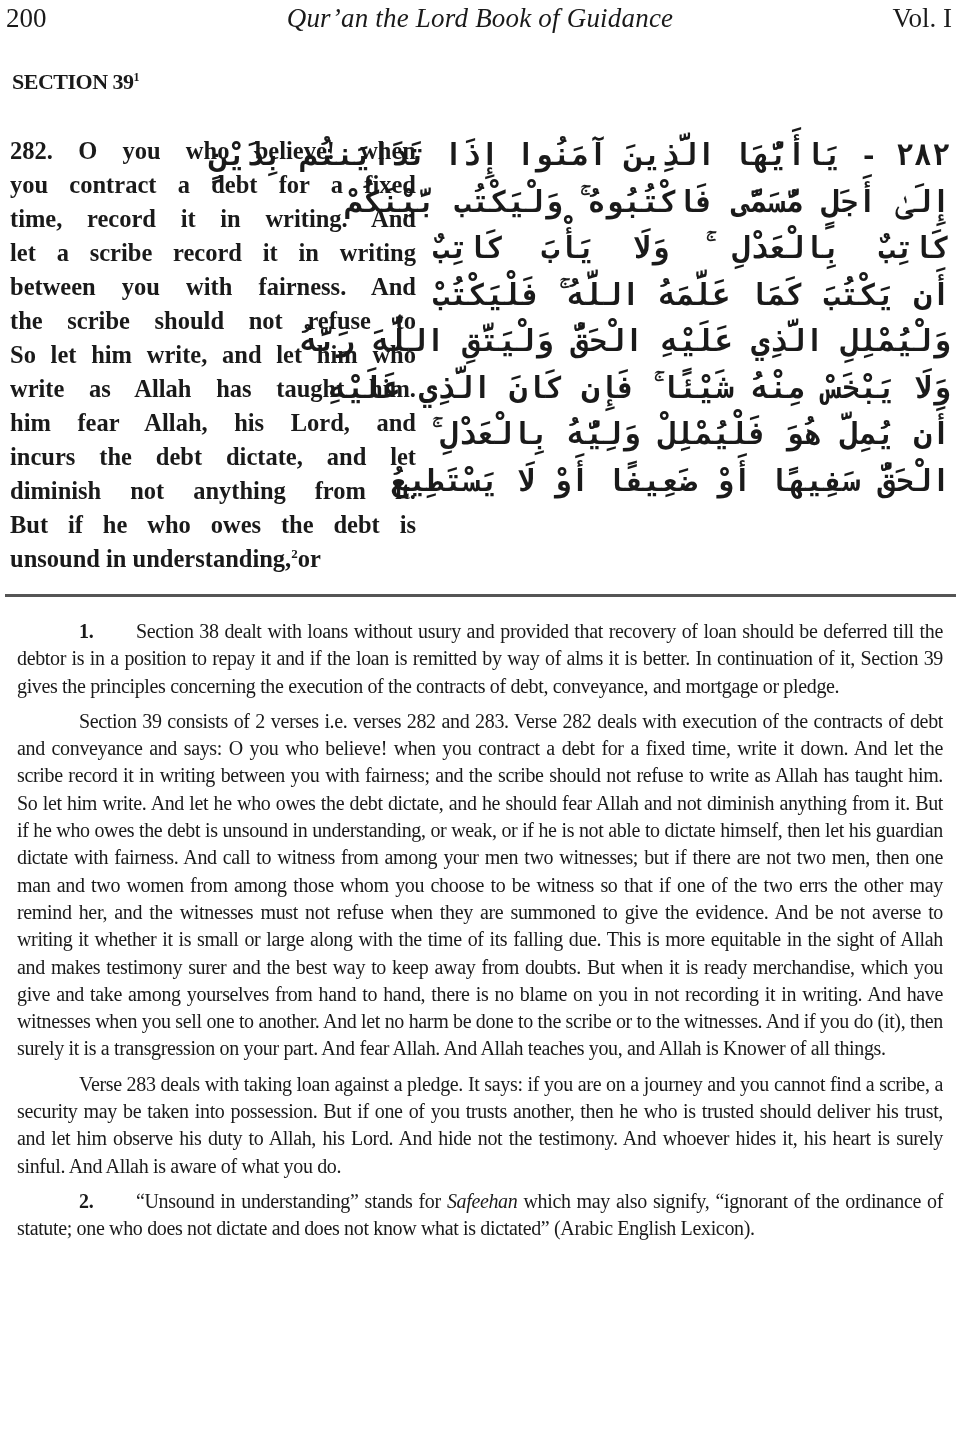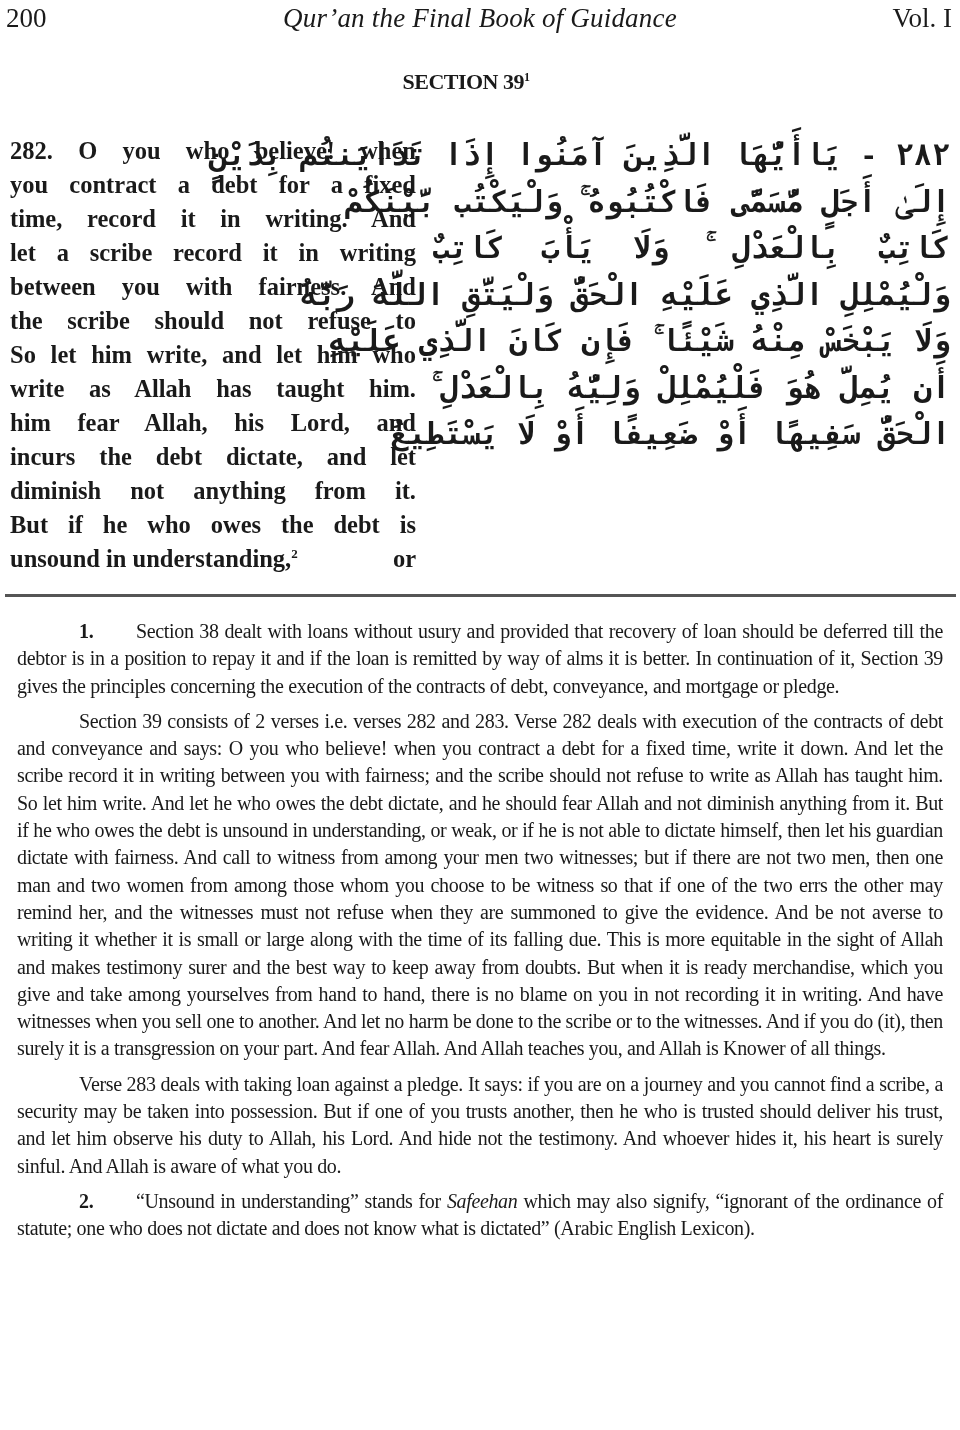--- a/index.html
+++ b/index.html
@@ -43,23 +43,22 @@
     .volume {
       position: absolute;
       right: 8px;
       top: 2px;
       font-size: 27px;
       line-height: 32px;
     }
     .section-heading {
       position: absolute;
       top: 68px;
-      left: 0;
+      left: 12px;
       width: 932px;
-      text-align: center;
       font-weight: bold;
       font-size: 22px;
       line-height: 28px;
       letter-spacing: -0.5px;
     }
     .section-heading sup {
       font-size: 12px;
       vertical-align: super;
       line-height: 0;
     }
@@ -134,21 +133,21 @@
       text-indent: 0;
     }
     .footnotes em {
       font-style: italic;
     }
   </style>
 </head>
 <body>
 
 <header class="running-head">
-  <span class="book-title">Qur’an the Final Book of Guidance</span>
+  <span class="book-title">Qur’an the Lord Book of Guidance</span>
   <span class="page-number">200</span>
   <span class="volume">Vol. I</span>
 </header>
 
 <h2 class="section-heading" style="margin:0;">
   <span>SECTION 39</span><sup>1</sup>
 </h2>
 
 <div class="verse-english">
   <span class="line">282.  O you who believe! when</span>
@@ -156,30 +155,31 @@
   <span class="line">time, record it in writing. And</span>
   <span class="line">let a scribe record it in writing</span>
   <span class="line">between you with fairness. And</span>
   <span class="line">the scribe should not refuse to</span>
   <span class="line">So let him write, and let him who</span>
   <span class="line">write as Allah has taught him.</span>
   <span class="line">him fear Allah, his Lord, and</span>
   <span class="line">incurs the debt dictate, and let</span>
   <span class="line">diminish not anything from it.</span>
   <span class="line">But if he who owes the debt is</span>
-  <span class="line" style="display:flex;justify-content:space-between;">
+  <span class="line" style="display:flex;">
     <span><span>unsound in understanding,</span><sup>2</sup></span>
     <span> or</span>
   </span>
 </div>
 
 <div class="verse-arabic" lang="ar">
   <span class="line">٢٨٢ - يَاأَيُّهَا الَّذِينَ آمَنُوا إِذَا تَدَايَنتُم بِدَيْنٍ</span>
   <span class="line">إِلَىٰ أَجَلٍ مُّسَمًّى فَاكْتُبُوهُ ۚ وَلْيَكْتُب بَّيْنَكُمْ</span>
   <span class="line">كَاتِبٌ بِالْعَدْلِ ۚ وَلَا يَأْبَ كَاتِبٌ</span>
+  <span class="line">أَن يَكْتُبَ كَمَا عَلَّمَهُ اللَّهُ ۚ فَلْيَكْتُبْ</span>
   <span class="line">وَلْيُمْلِلِ الَّذِي عَلَيْهِ الْحَقُّ وَلْيَتَّقِ اللَّهَ رَبَّهُ</span>
   <span class="line">وَلَا يَبْخَسْ مِنْهُ شَيْئًا ۚ فَإِن كَانَ الَّذِي عَلَيْهِ</span>
   <span class="line">أَن يُمِلَّ هُوَ فَلْيُمْلِلْ وَلِيُّهُ بِالْعَدْلِ ۚ</span>
   <span class="line">الْحَقُّ سَفِيهًا أَوْ ضَعِيفًا أَوْ لَا يَسْتَطِيعُ</span>
 </div>
 
 <div class="divider"></div>
 
 <section class="footnotes">
   <p class="indent">

